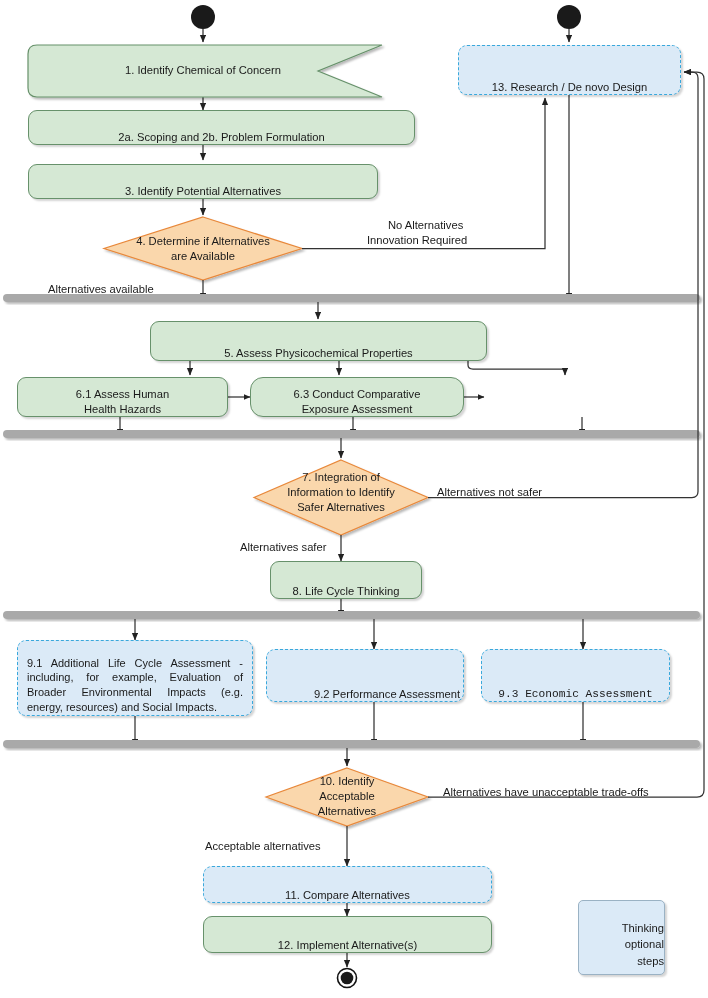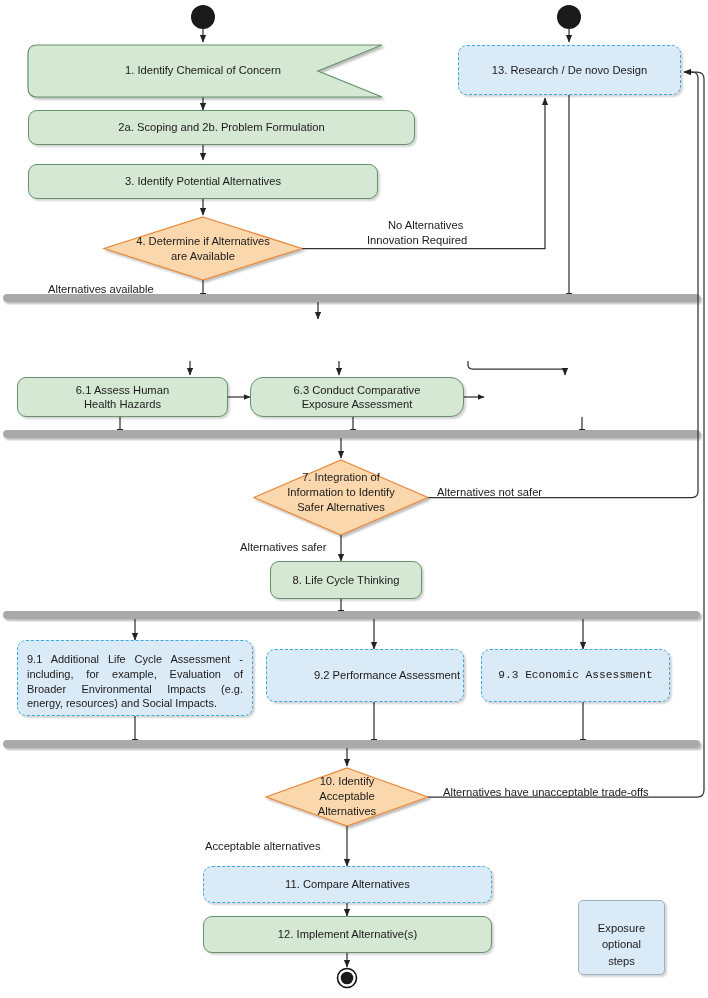--- a/index.html
+++ b/index.html
@@ -47,21 +47,21 @@
     flex-direction:column;
     line-height:1.45;
   }
   .justify{
     display:block;
     text-align:justify;
     padding:7px 9px 0 9px;
     line-height:1.35;
     font-size:11px;
   }
-  .shadow{ box-shadow:2px 2px 2px rgba(0,0,0,0.17); }
+  .shadow{ box-shadow:2px 2px 2px rgba(0,0,0,0.17);align-items:flex-end; }
 </style>
 </head>
 <body>
 
 <div id="canvas">
 
   <svg width="708" height="998" viewBox="0 0 708 998" style="position:absolute;left:0;top:0;">
     <defs>
       <marker id="arw" markerWidth="9" markerHeight="9" refX="7.2" refY="3.2" orient="auto" markerUnits="userSpaceOnUse">
         <path d="M0,0 L7.6,3.2 L0,6.4 z" fill="#222222"></path>
@@ -191,20 +191,23 @@
   </div>
 
   <div class="htmlbox green shadow" style="left:28px;top:164px;width:350px;height:35px;">
     <span>3. Identify Potential Alternatives</span>
   </div>
 
   <div class="htmlbox blue shadow" style="left:458px;top:45px;width:223px;height:50px;">
     <span>13. Research / De novo Design</span>
   </div>
 
+  <div class="htmlbox green shadow" style="left:150px;top:321px;width:337px;height:40px;">
+    <span>5. Assess Physicochemical Properties</span>
+  </div>
 
   <div class="htmlbox green shadow" style="left:17px;top:377px;width:211px;height:40px;">
     <span>
       <span>6.1 Assess Human</span><br>
       <span>Health Hazards</span>
     </span>
   </div>
 
   <div class="htmlbox green shadow" style="left:250px;top:377px;width:214px;height:40px;border-radius:13px;">
     <span>
@@ -232,18 +235,18 @@
 
   <div class="htmlbox blue shadow" style="left:203px;top:866px;width:289px;height:37px;">
     <span>11. Compare Alternatives</span>
   </div>
 
   <div class="htmlbox green shadow" style="left:203px;top:916px;width:289px;height:37px;">
     <span>12. Implement Alternative(s)</span>
   </div>
 
   <div class="htmlbox legendbox shadow" style="left:578px;top:900px;width:87px;height:75px;padding-top:14px;">
-    <span>Exposure</span>
+    <span>Thinking</span>
     <span>optional</span>
     <span>steps</span>
   </div>
 
 </div>
 
 </body></html>

